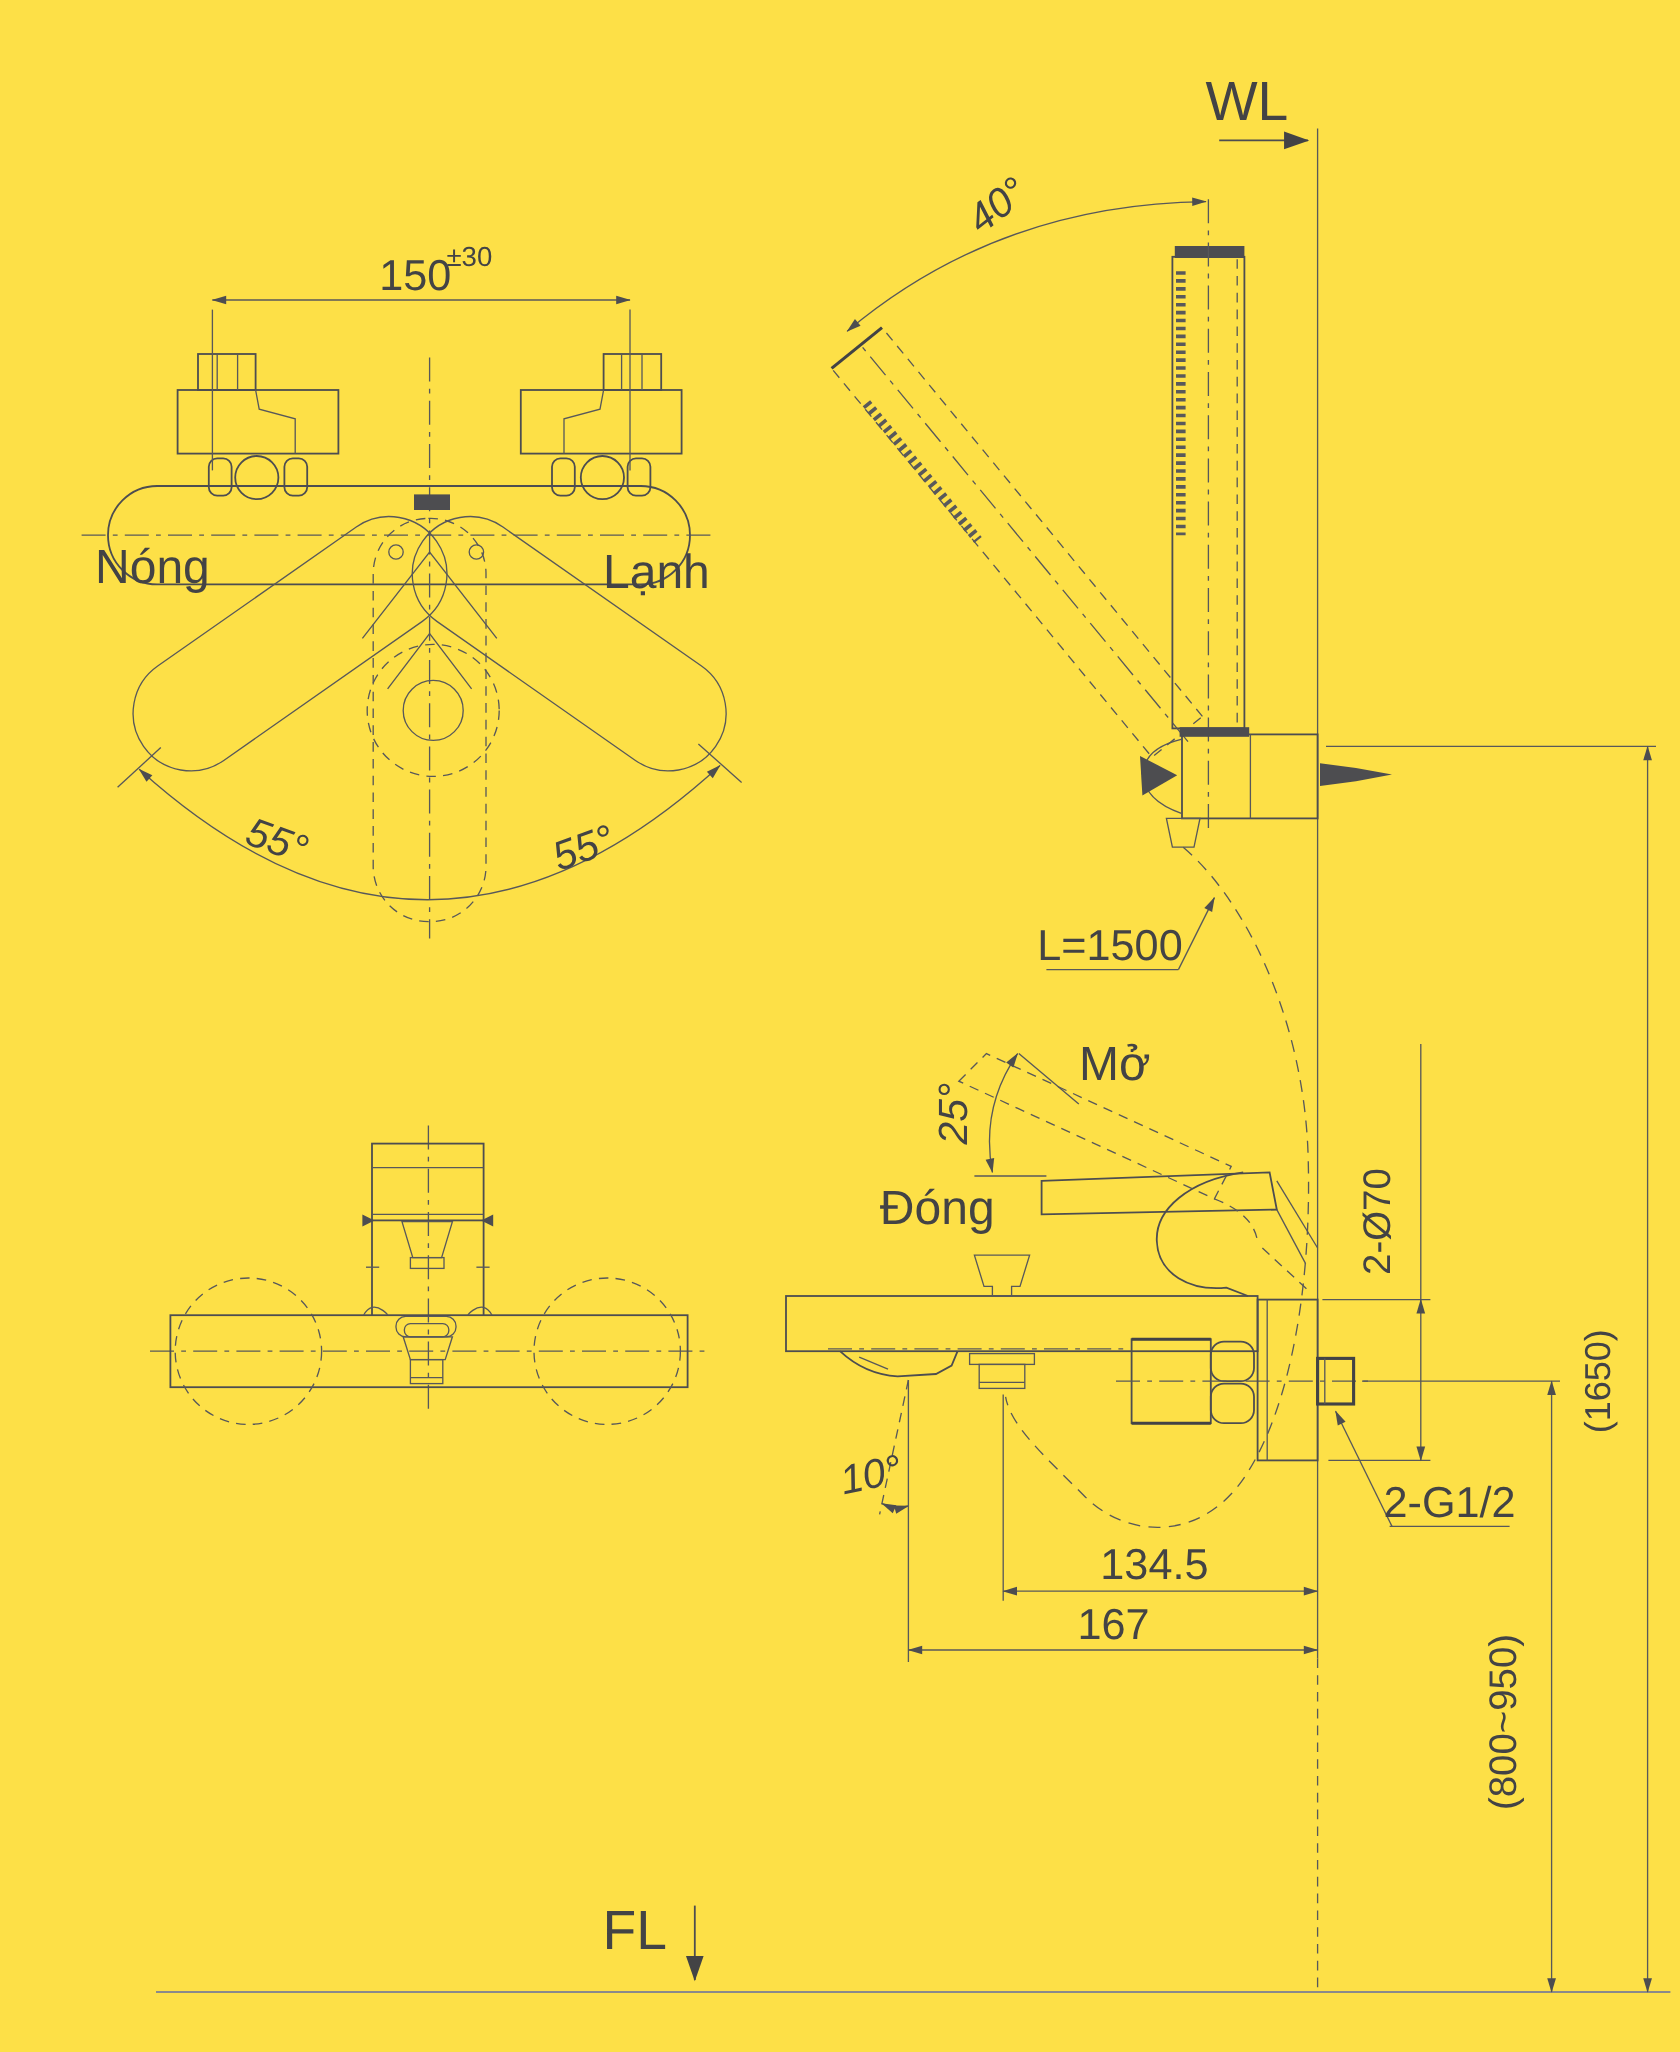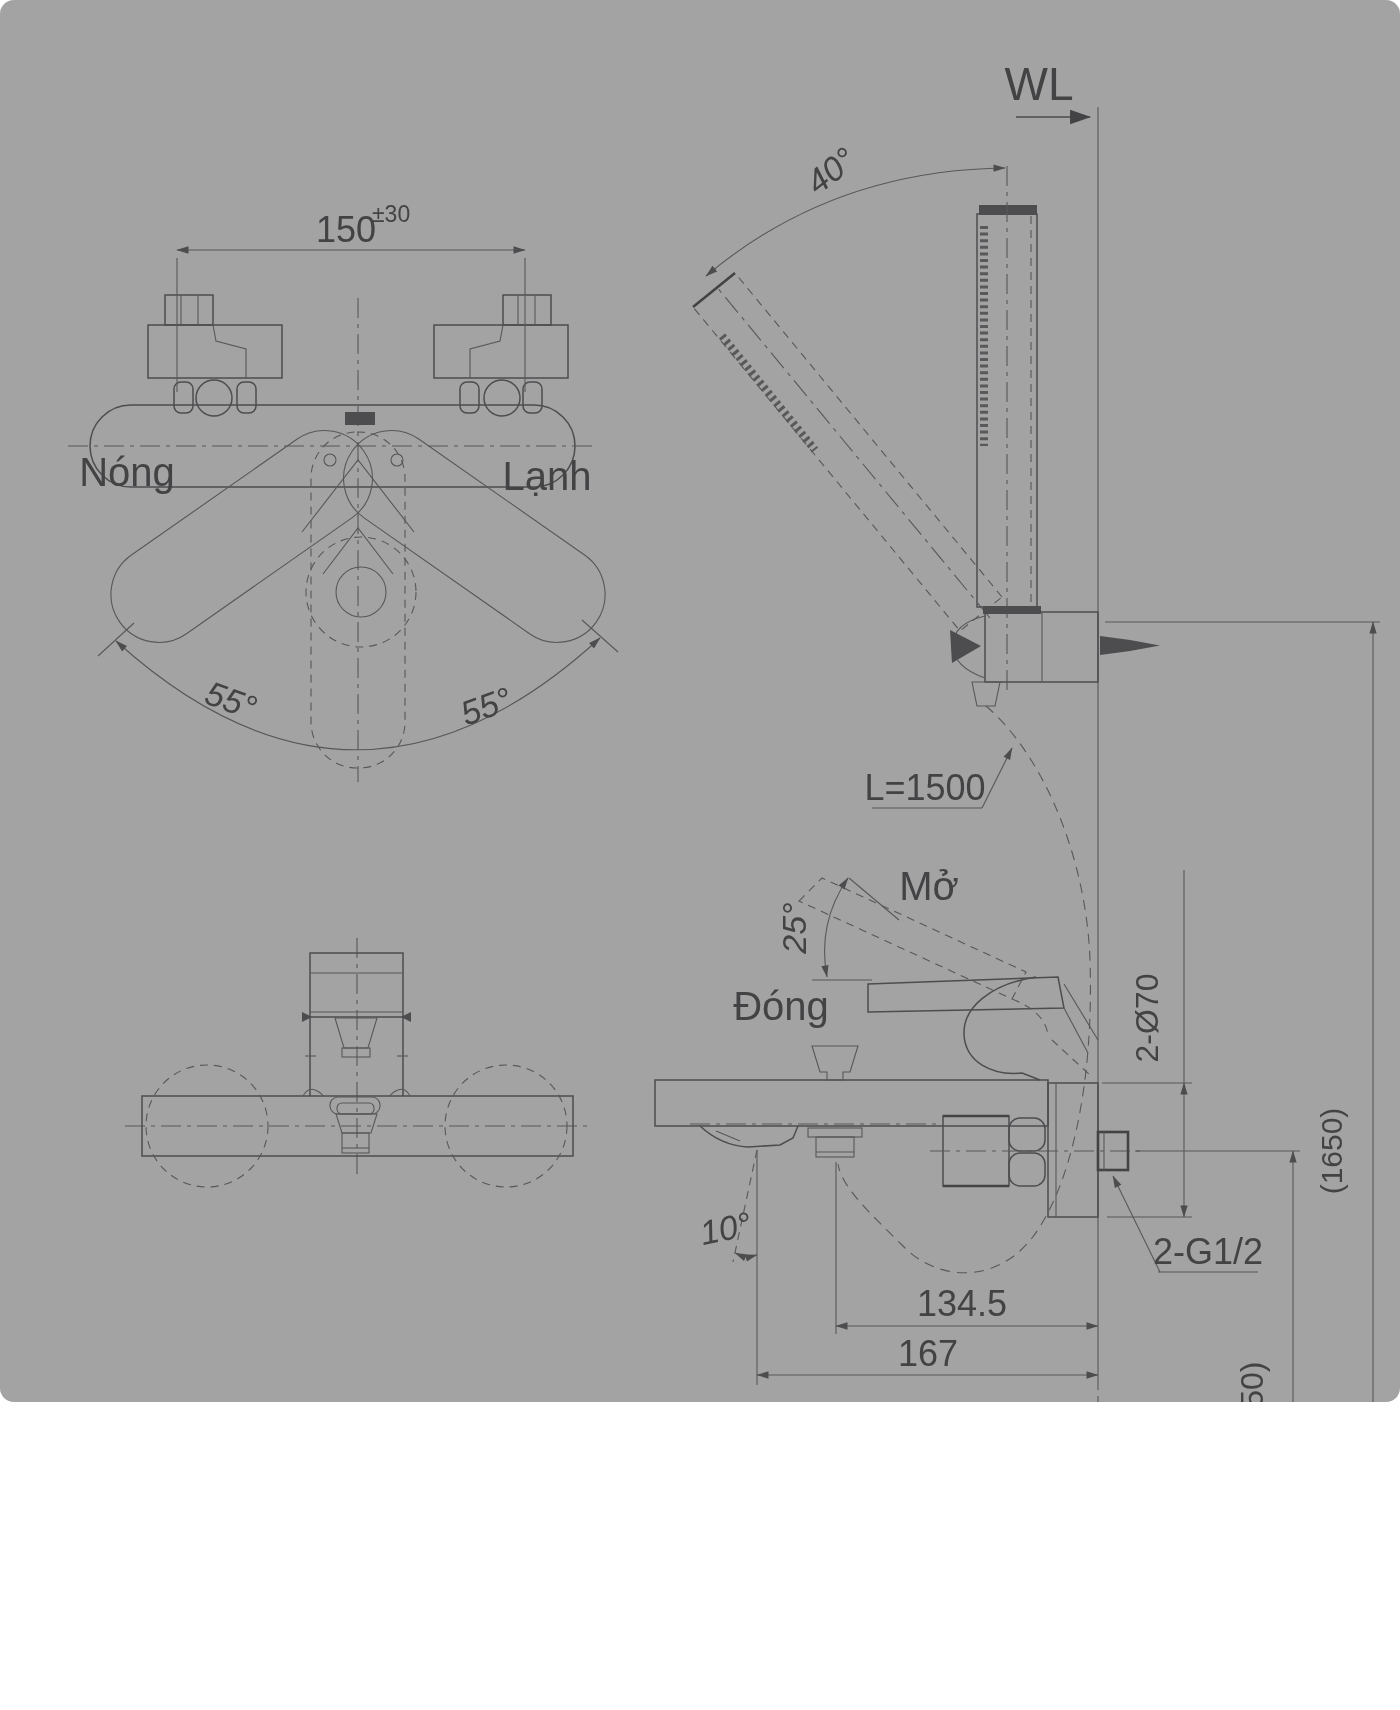--- a/index.html
+++ b/index.html
@@ -1,16 +1,16 @@
 <!DOCTYPE html>
 <html><head>
 <meta charset="utf-8">
 <style>
   html,body{margin:0;padding:0;background:#ffffff;}
-  .stage{position:relative;width:1400px;height:1402px;background:#a3a3a3;overflow:hidden;border-radius:14px;}
+  .stage{position:relative;width:1400px;height:1710px;background:#fde047;overflow:hidden;}
   svg{display:block;}
   text{font-family:"Liberation Sans","DejaVu Sans",sans-serif;fill:#434345;}
   .lbl{font-size:40px;}
   .big{font-size:46px;}
   .dim{font-size:36px;}
   .dims{font-size:32px;}
   .ang{font-size:34px;font-style:italic;}
   .thin{stroke:#58585a;stroke-width:1.1;fill:none;}
   .med{stroke:#4d4d50;stroke-width:1.5;fill:none;}
   .bold{stroke:#434345;stroke-width:2.6;fill:none;}

